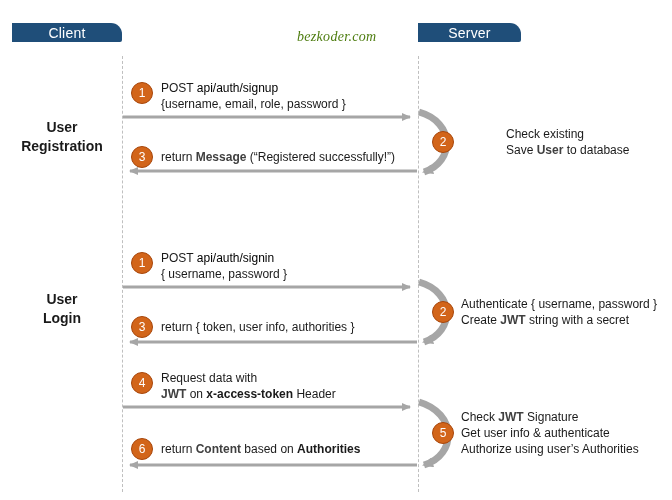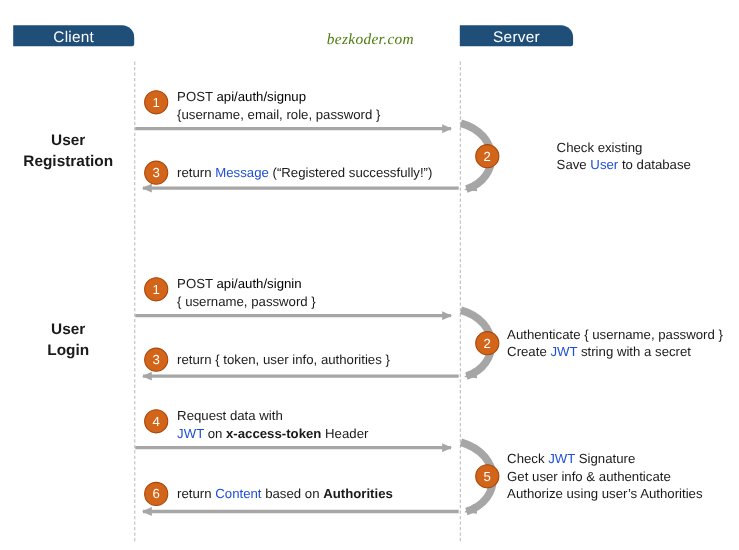--- a/index.html
+++ b/index.html
@@ -98,21 +98,21 @@
     display: flex;
     align-items: center;
     justify-content: center;
     z-index: 4;
   }
   .arrow-svg {
     position: absolute;
     overflow: visible;
   }
   .blue  { color: #000000; }
-  .green { color: #1d4ed8; font-weight: normal; }
+  .green { color: #404040; font-weight: bold; }
   .bold  { font-weight: bold; }
 </style>
 </head>
 <body>
 
 <div id="diagram">
 
   <div class="actor-box" id="actor-client">
     <span>Client</span>
   </div>

